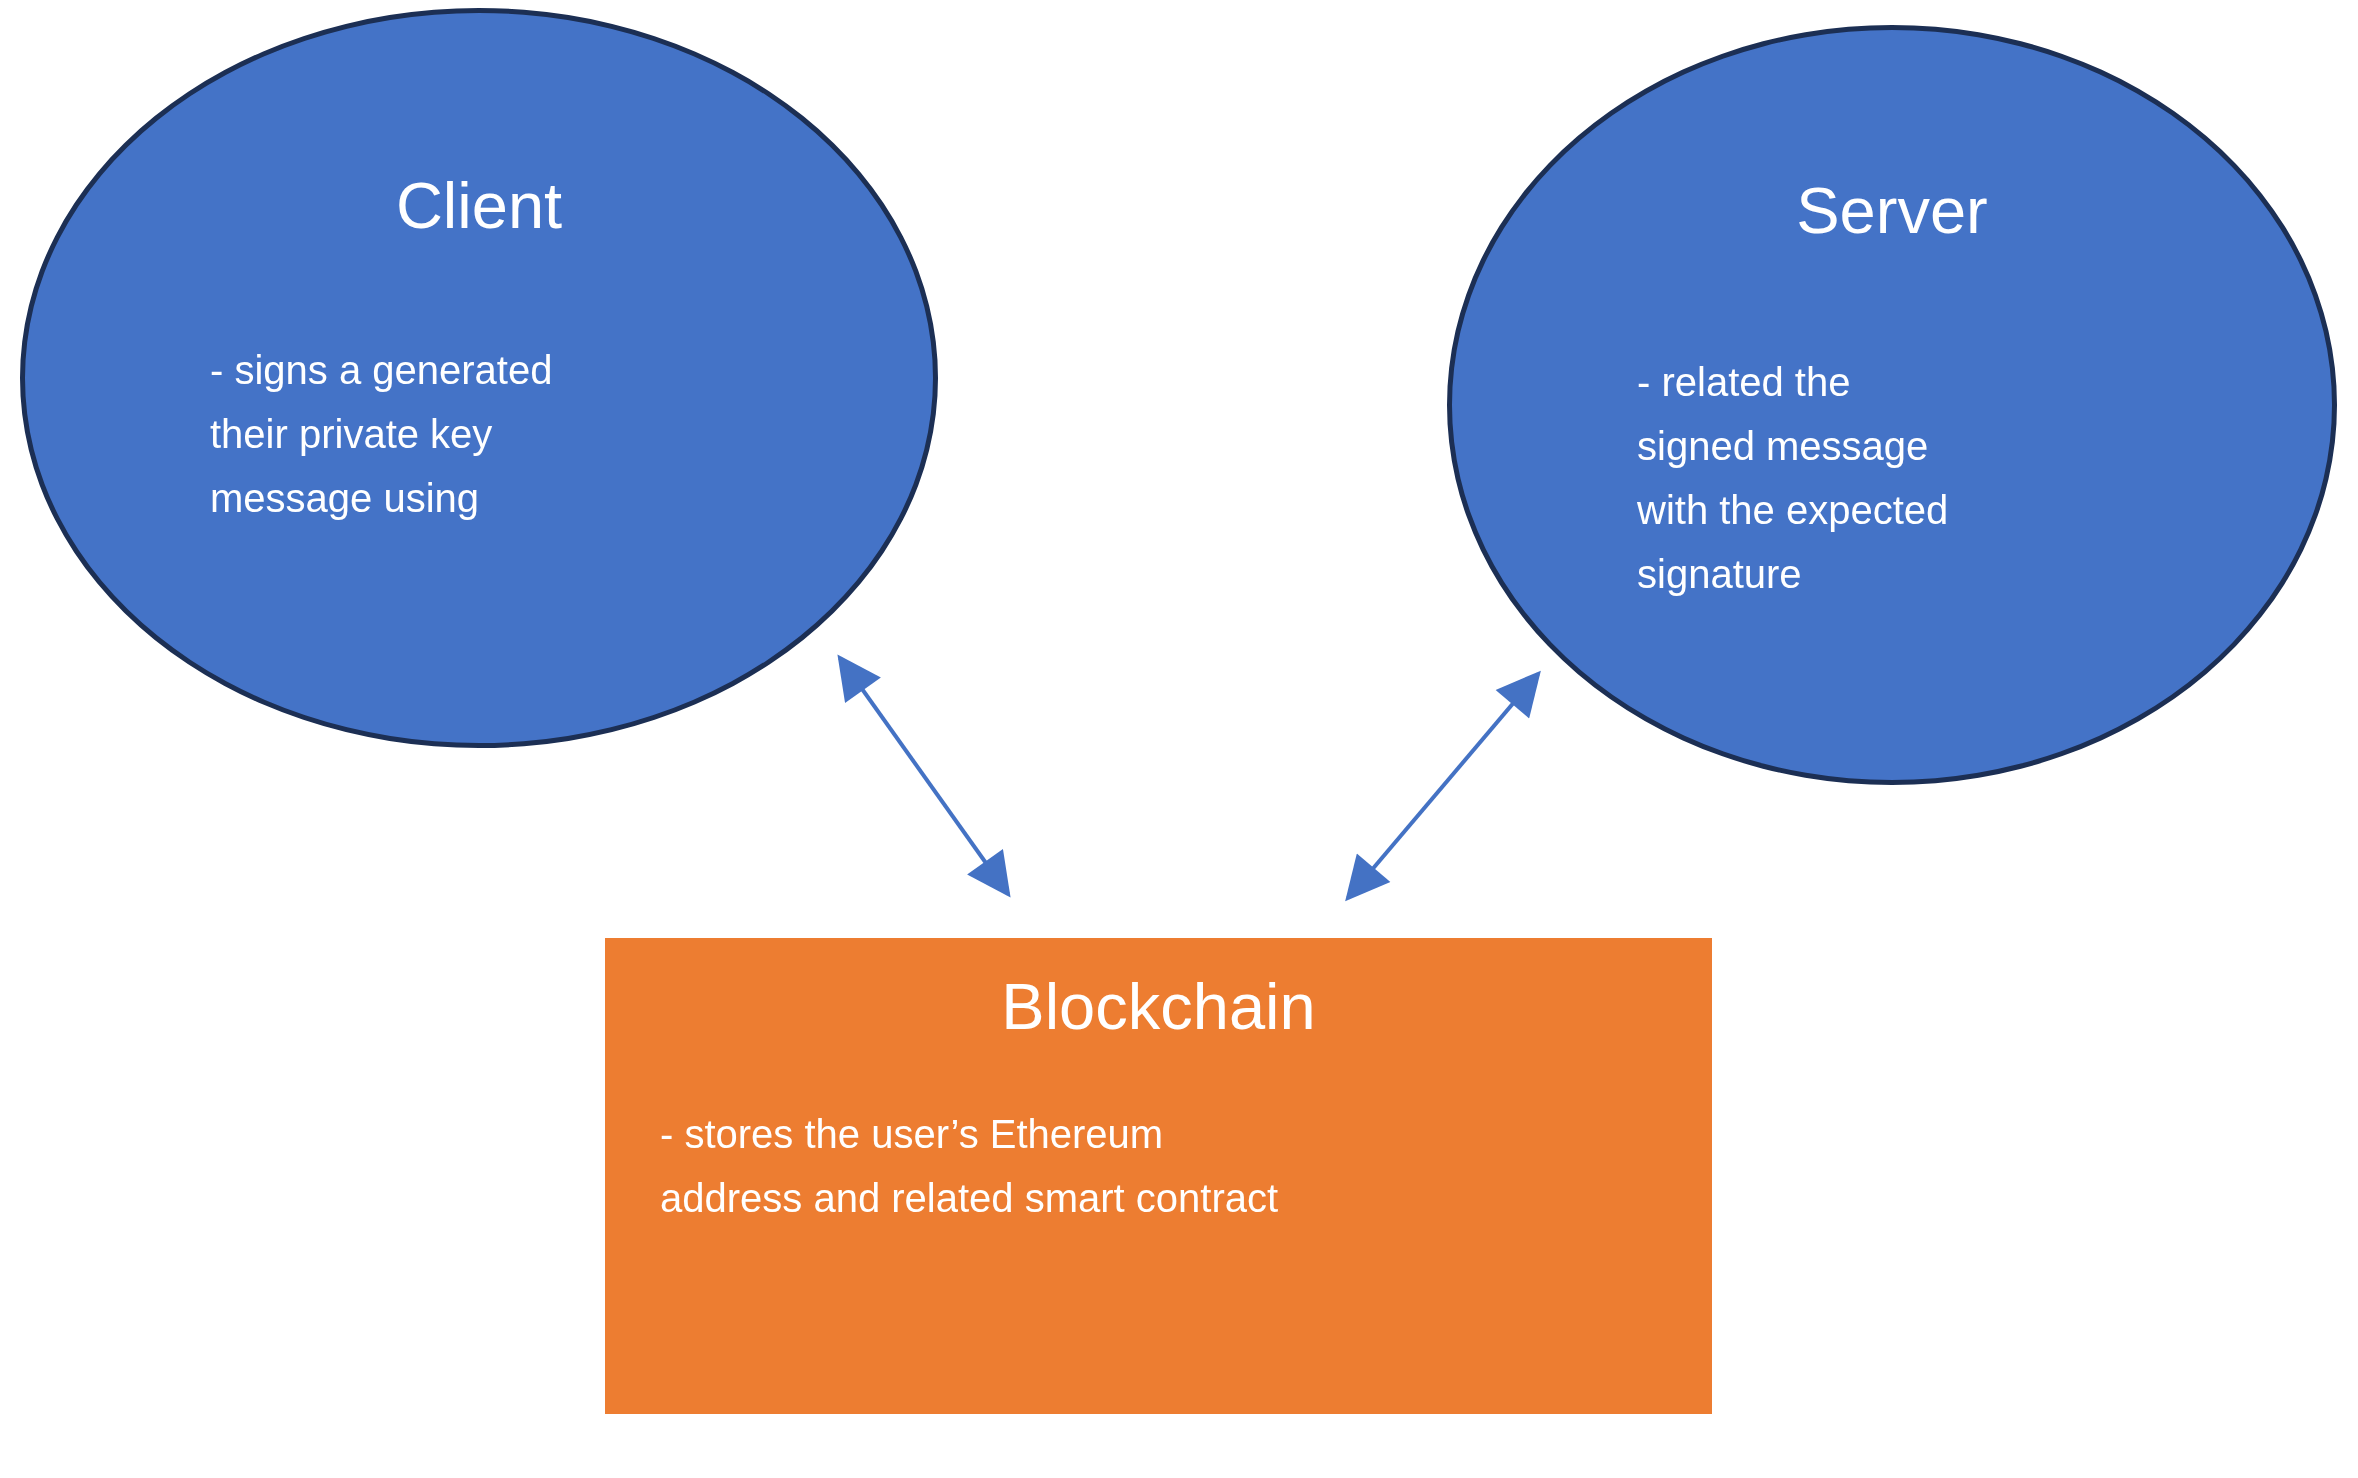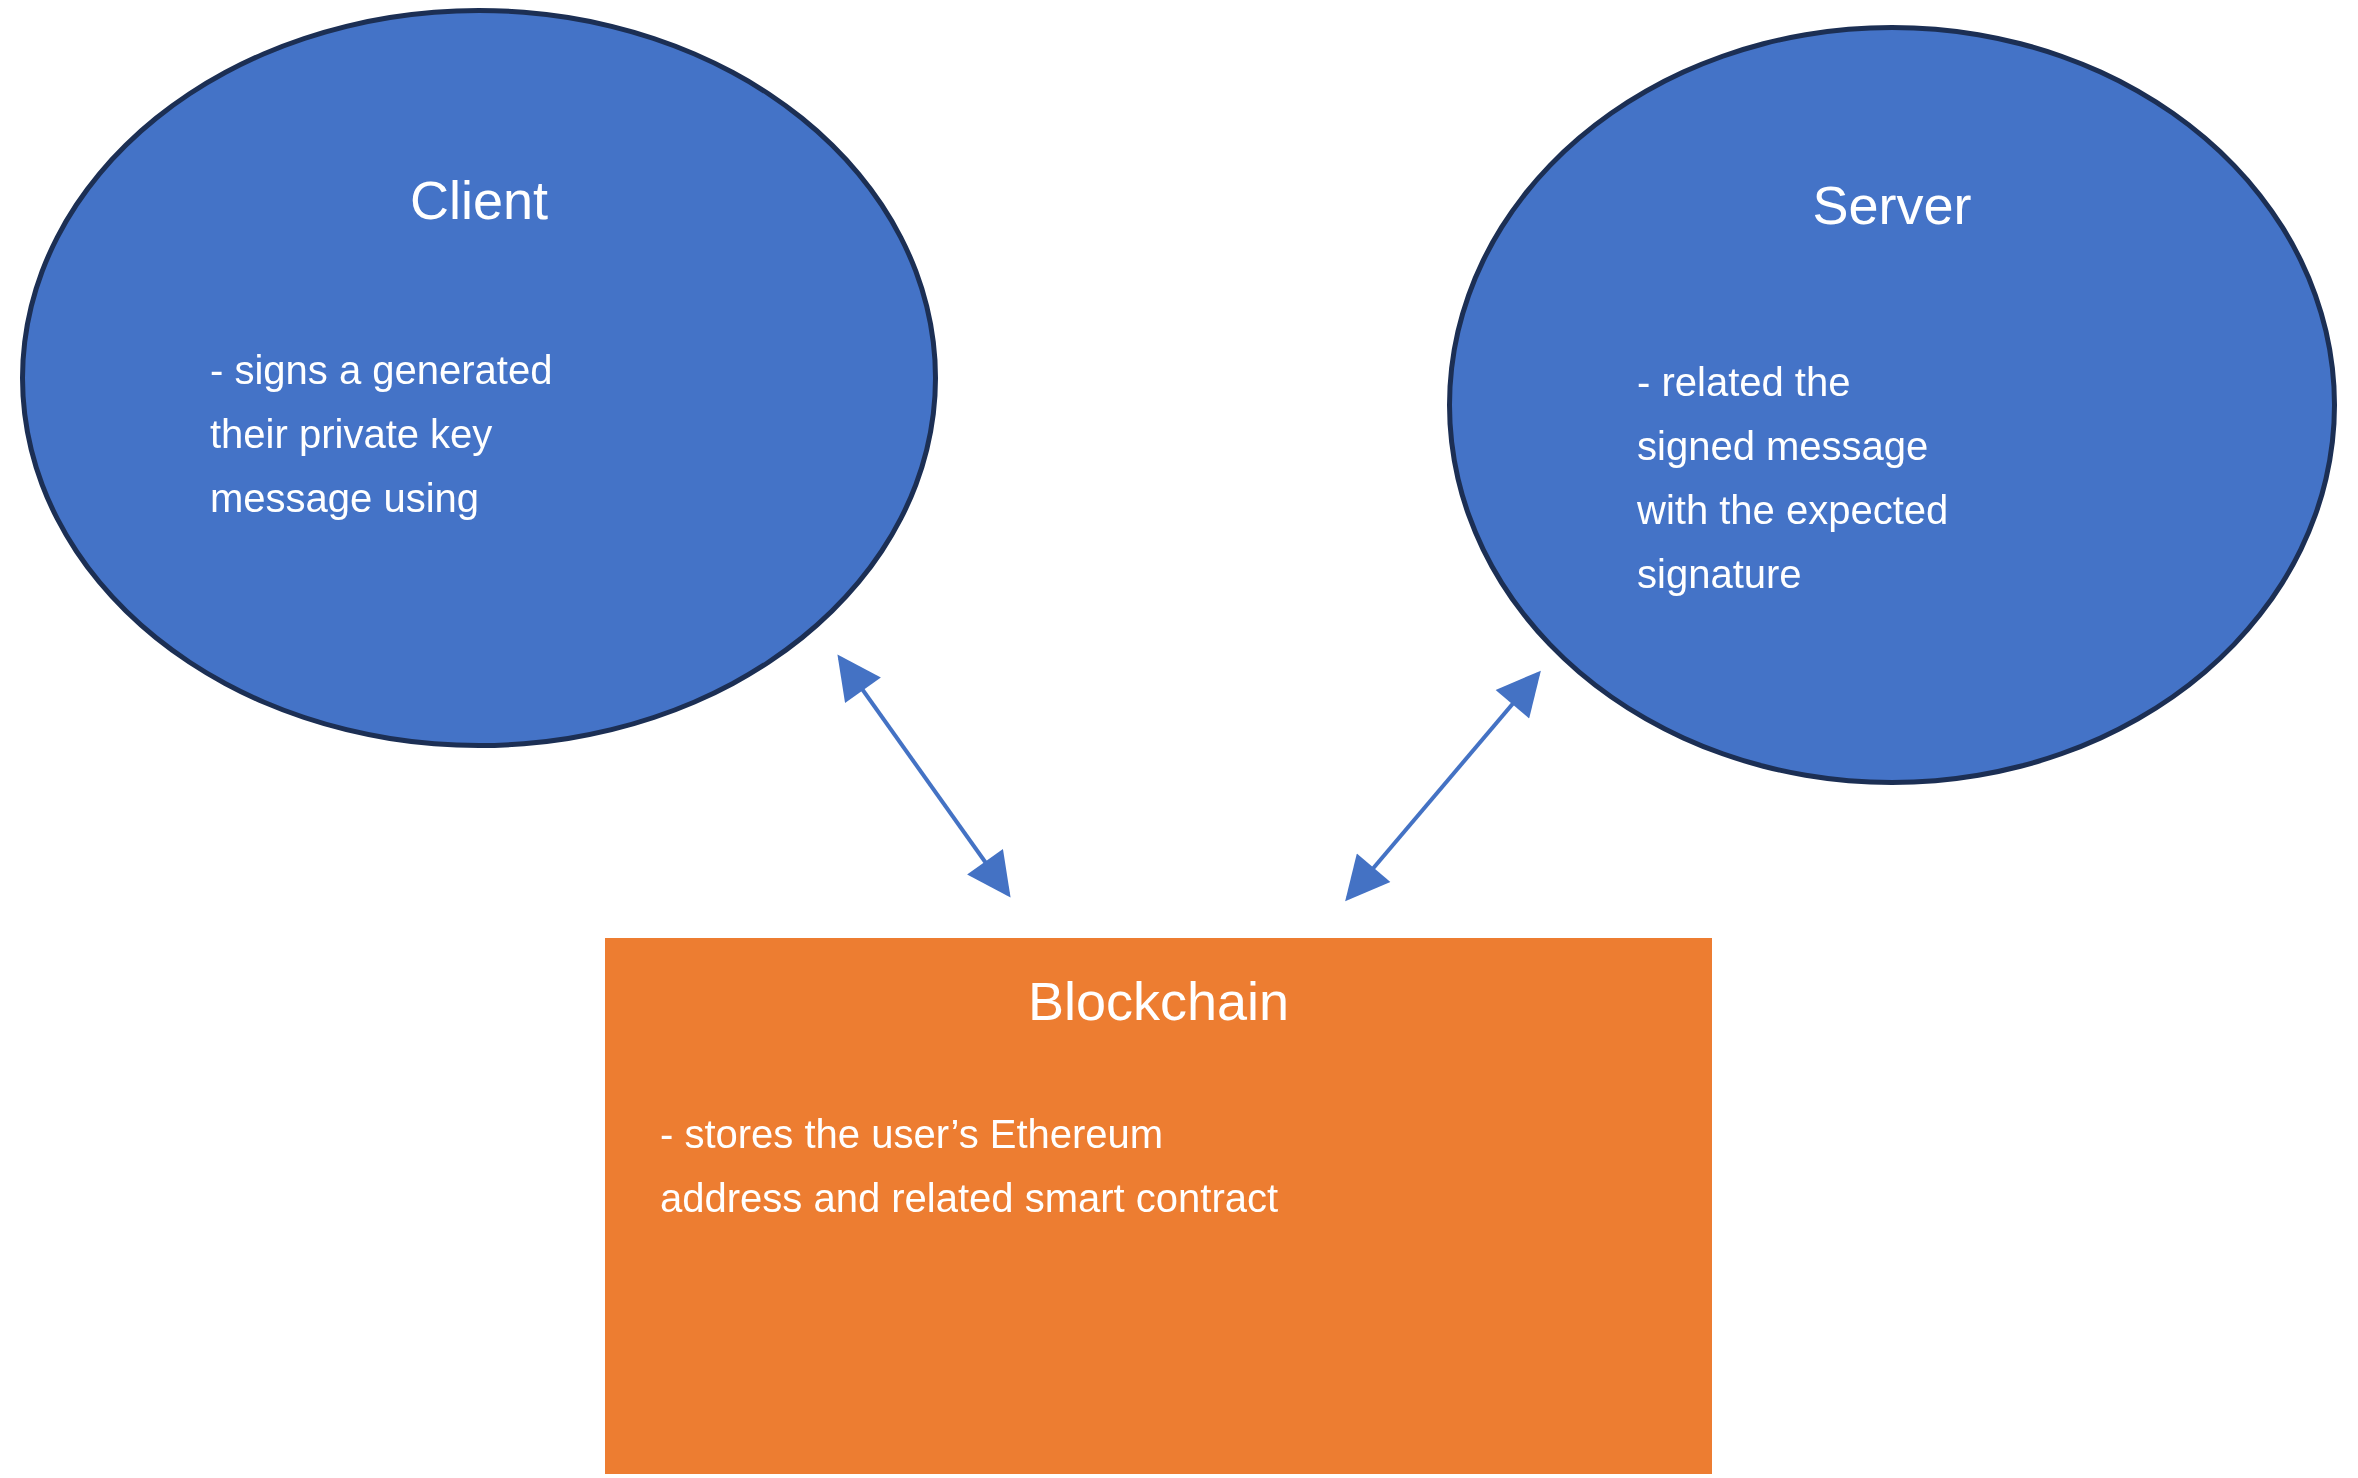--- a/index.html
+++ b/index.html
@@ -26,42 +26,42 @@
     border-radius: 50%;
   }
   .rect {
     background: #ED7D31;
   }
   .node-title {
     position: absolute;
     left: 0;
     width: 100%;
     text-align: center;
-    font-size: 54px;
+    font-size: 65px;
     line-height: 1.0;
     font-weight: 400;
     white-space: nowrap;
   }
   .node-body {
     position: absolute;
     font-size: 40px;
     line-height: 1.6;
     font-weight: 400;
   }
   .body-line { white-space: nowrap; }
 
   #client   { left: 20px;   top: 8px;   width: 918px;  height: 740px; }
   #client .node-title { top: 160px; }
   #client .node-body  { left: 185px; top: 325px; width: 640px; }
 
   #server   { left: 1447px; top: 25px;  width: 890px;  height: 760px; }
   #server .node-title { top: 148px; }
   #server .node-body  { left: 185px; top: 320px; width: 640px; }
 
-  #blockchain { left: 605px; top: 938px; width: 1107px; height: 536px; padding-left: 36px; }
+  #blockchain { left: 605px; top: 938px; width: 1107px; height: 476px; padding-left: 36px; }
   #blockchain .node-title { top: 36px; }
   #blockchain .node-body  { left: 55px; top: 164px; width: 1010px; }
 
   .arrows-overlay {
     position: absolute;
     left: 0; top: 0;
     width: 2358px;
     height: 1478px;
     pointer-events: none;
   }

